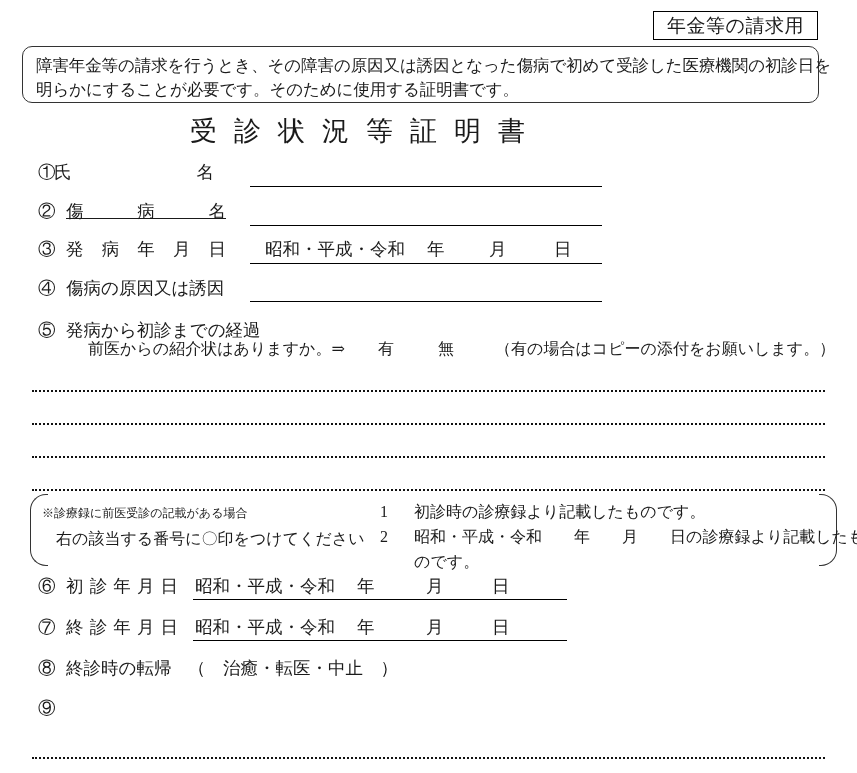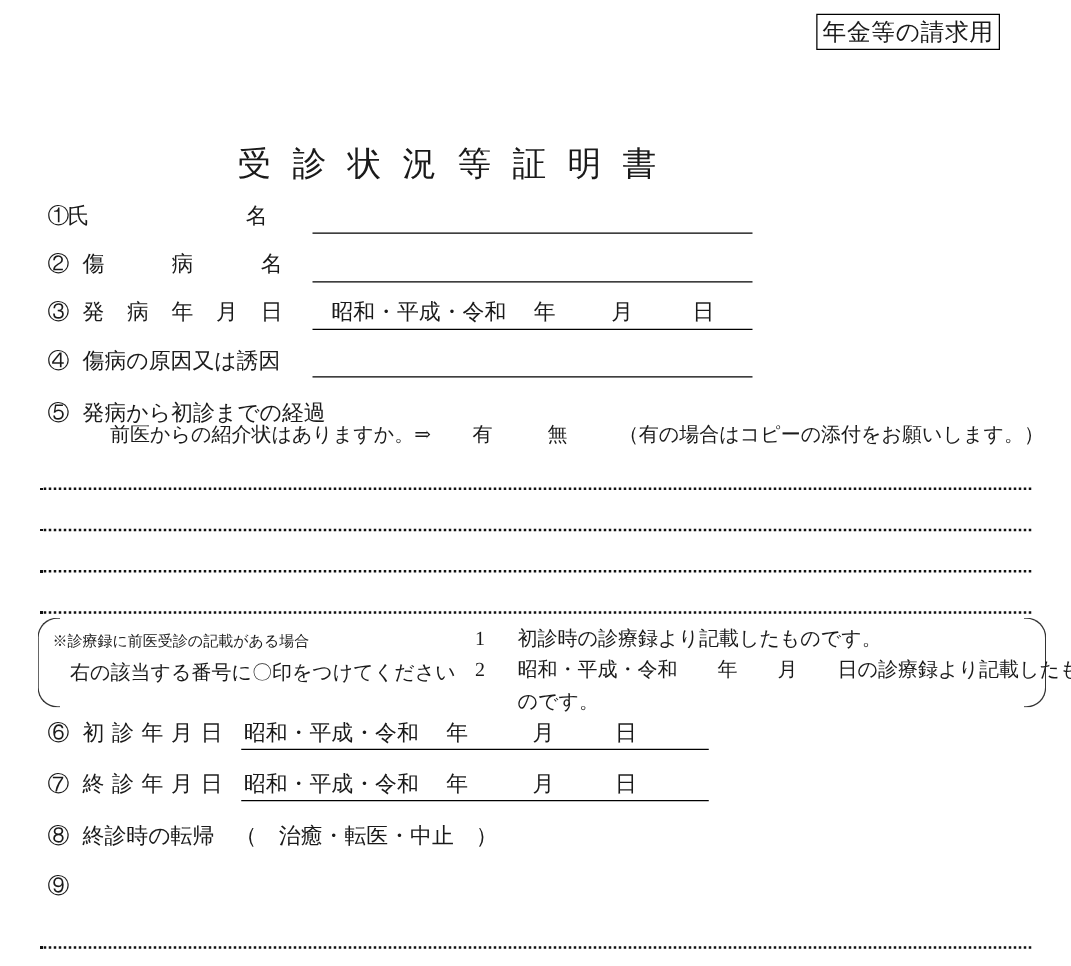--- a/index.html
+++ b/index.html
@@ -18,21 +18,21 @@
     height: 773px;
     background: #ffffff;
     overflow: hidden;
   }
 
   
   .badge {
     position: absolute;
     top: 11px;
     left: 653px;
-    width: 147px;
+    width: 165px;
     height: 29px;
     border: 1px solid #000;
     box-sizing: border-box;
     display: flex;
     align-items: center;
     justify-content: center;
     font-size: 19px;
     letter-spacing: 0.5px;
     white-space: nowrap;
   }
@@ -169,32 +169,36 @@
 </style>
 </head>
 <body>
 
 <div id="page">
 
   <div class="badge">
     <span>年金等の請求用</span>
   </div>
 
+  <div class="notice">
+    <div class="notice-line">障害年金等の請求を行うとき、その障害の原因又は誘因となった傷病で初めて受診した医療機関の初診日を</div>
+    <div class="notice-line">明らかにすることが必要です。そのために使用する証明書です。</div>
+  </div>
 
   <div class="form-title">受診状況等証明書</div>
 
   <div class="t num" style="top:164px; left:38px;">①</div>
   <div class="t" style="top:164px; left:54px;">
     <span class="lbl-spread" style="width:160px;">氏名</span>
   </div>
   <div class="rule" style="top:186px; left:250px; width:352px;"></div>
 
   <div class="t num" style="top:203px; left:38px;">②</div>
   <div class="t" style="top:203px; left:66px;">
-    <span class="lbl-spread" style="width:160px;">傷病名</span>
+    <span class="lbl-spread" style="width:160px;text-decoration:underline;">傷病名</span>
   </div>
   <div class="rule" style="top:225px; left:250px; width:352px;"></div>
 
   <div class="t num" style="top:241px; left:38px;">③</div>
   <div class="t" style="top:241px; left:66px;">
     <span class="lbl-spread" style="width:160px;">発病年月日</span>
   </div>
   <div class="t" style="top:241px; left:265px;">昭和・平成・令和</div>
   <div class="t" style="top:241px; left:427px;">年</div>
   <div class="t" style="top:241px; left:489px;">月</div>

